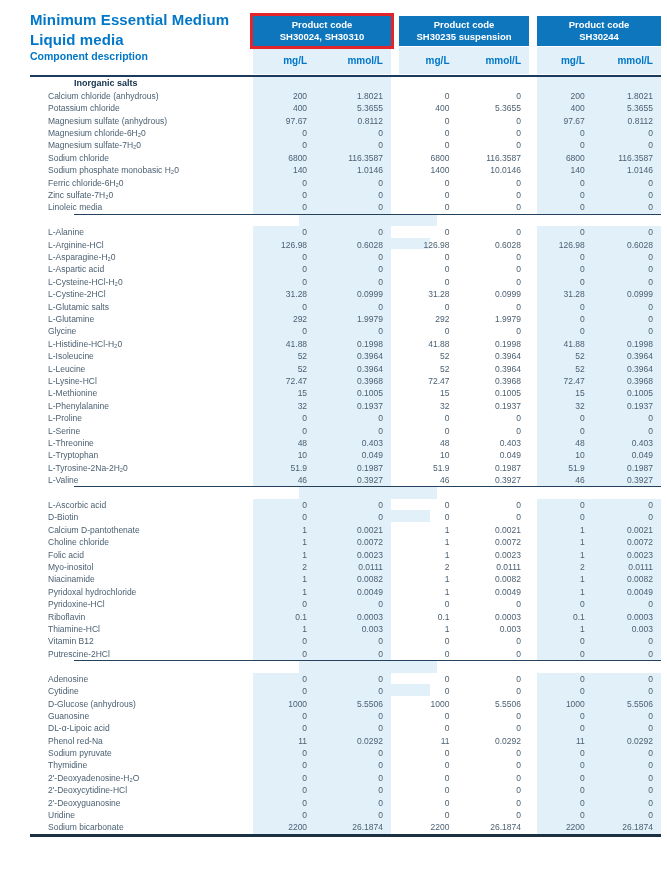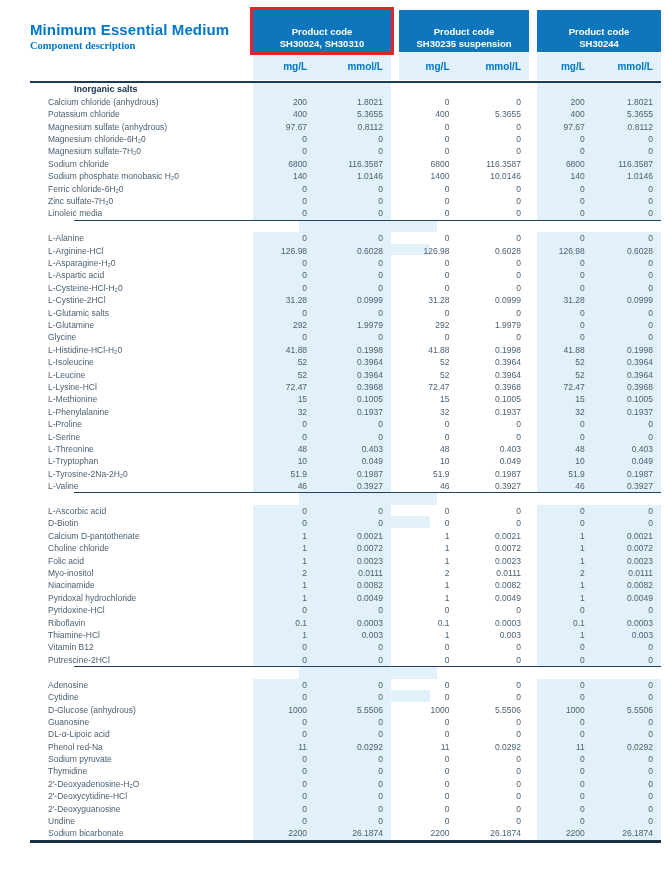--- a/index.html
+++ b/index.html
@@ -8,29 +8,29 @@
     font-family:"Liberation Sans", sans-serif;
     width:667px; height:882px; overflow:hidden;
     color:#4c6172;
   }
   .page { padding:10px 6px 0 30px; }
 
   
   .header-row { display:flex; column-gap:8px; align-items:flex-end; border-bottom:2px solid #1b3a5c; padding-bottom:1px; }
   .label-col { flex:1; display:flex; flex-direction:column; justify-content:center; align-self:stretch; }
   .title-block { line-height:20px; font-size:15px; font-weight:bold; color:#0077c8; letter-spacing:0.1px; }
-  .component-header { font-size:10.5px; font-weight:bold; color:#0077c8; padding-bottom:19px;font-family:Liberation Serif, serif; }
+  .component-header { font-size:10.5px; font-weight:bold; color:#0077c8; padding-bottom:12px; }
 
   .band { flex:none; }
   .band.b0 { width:138px; } .band.b1 { width:130px; } .band.b2 { width:124px; }
 
   .product-box {
     background:#0e76bd; color:#ffffff; text-align:center;
     font-size:9.5px; font-weight:bold; line-height:11.5px;
-    padding:16px 1px 3px 1px; height:42px; margin-bottom:1px;
+    padding:3px 1px 3px 1px; height:30px; margin-bottom:1px;
   }
   .product-box.highlighted { outline:3px solid #e4242b; outline-offset:0px; }
 
   .units-row { display:flex; background:#e2f0fa; height:27px; align-items:center; }
   .cell-mg   { width:45%; text-align:right; padding-right:8px; }
   .cell-mmol { width:55%; text-align:right; padding-right:8px; }
   .units-row span { font-size:10px; font-weight:bold; color:#0077c8; }
 
   
   .table-body { border-bottom:3px solid #1b3040; }
@@ -45,20 +45,21 @@
 </style>
 </head>
 <body>
 
 <div class="page">
 
   <div class="header-row">
     <div class="label-col">
       <div class="title-block">
         <div>Minimum Essential Medium</div>
+        <div>Liquid media</div>
       </div>
       <div class="component-header">Component description</div>
     </div>
 
     <div class="band b0">
       <div class="product-box highlighted">
         <div>Product code</div>
         <div>SH30024, SH30310</div>
       </div>
       <div class="units-row">

